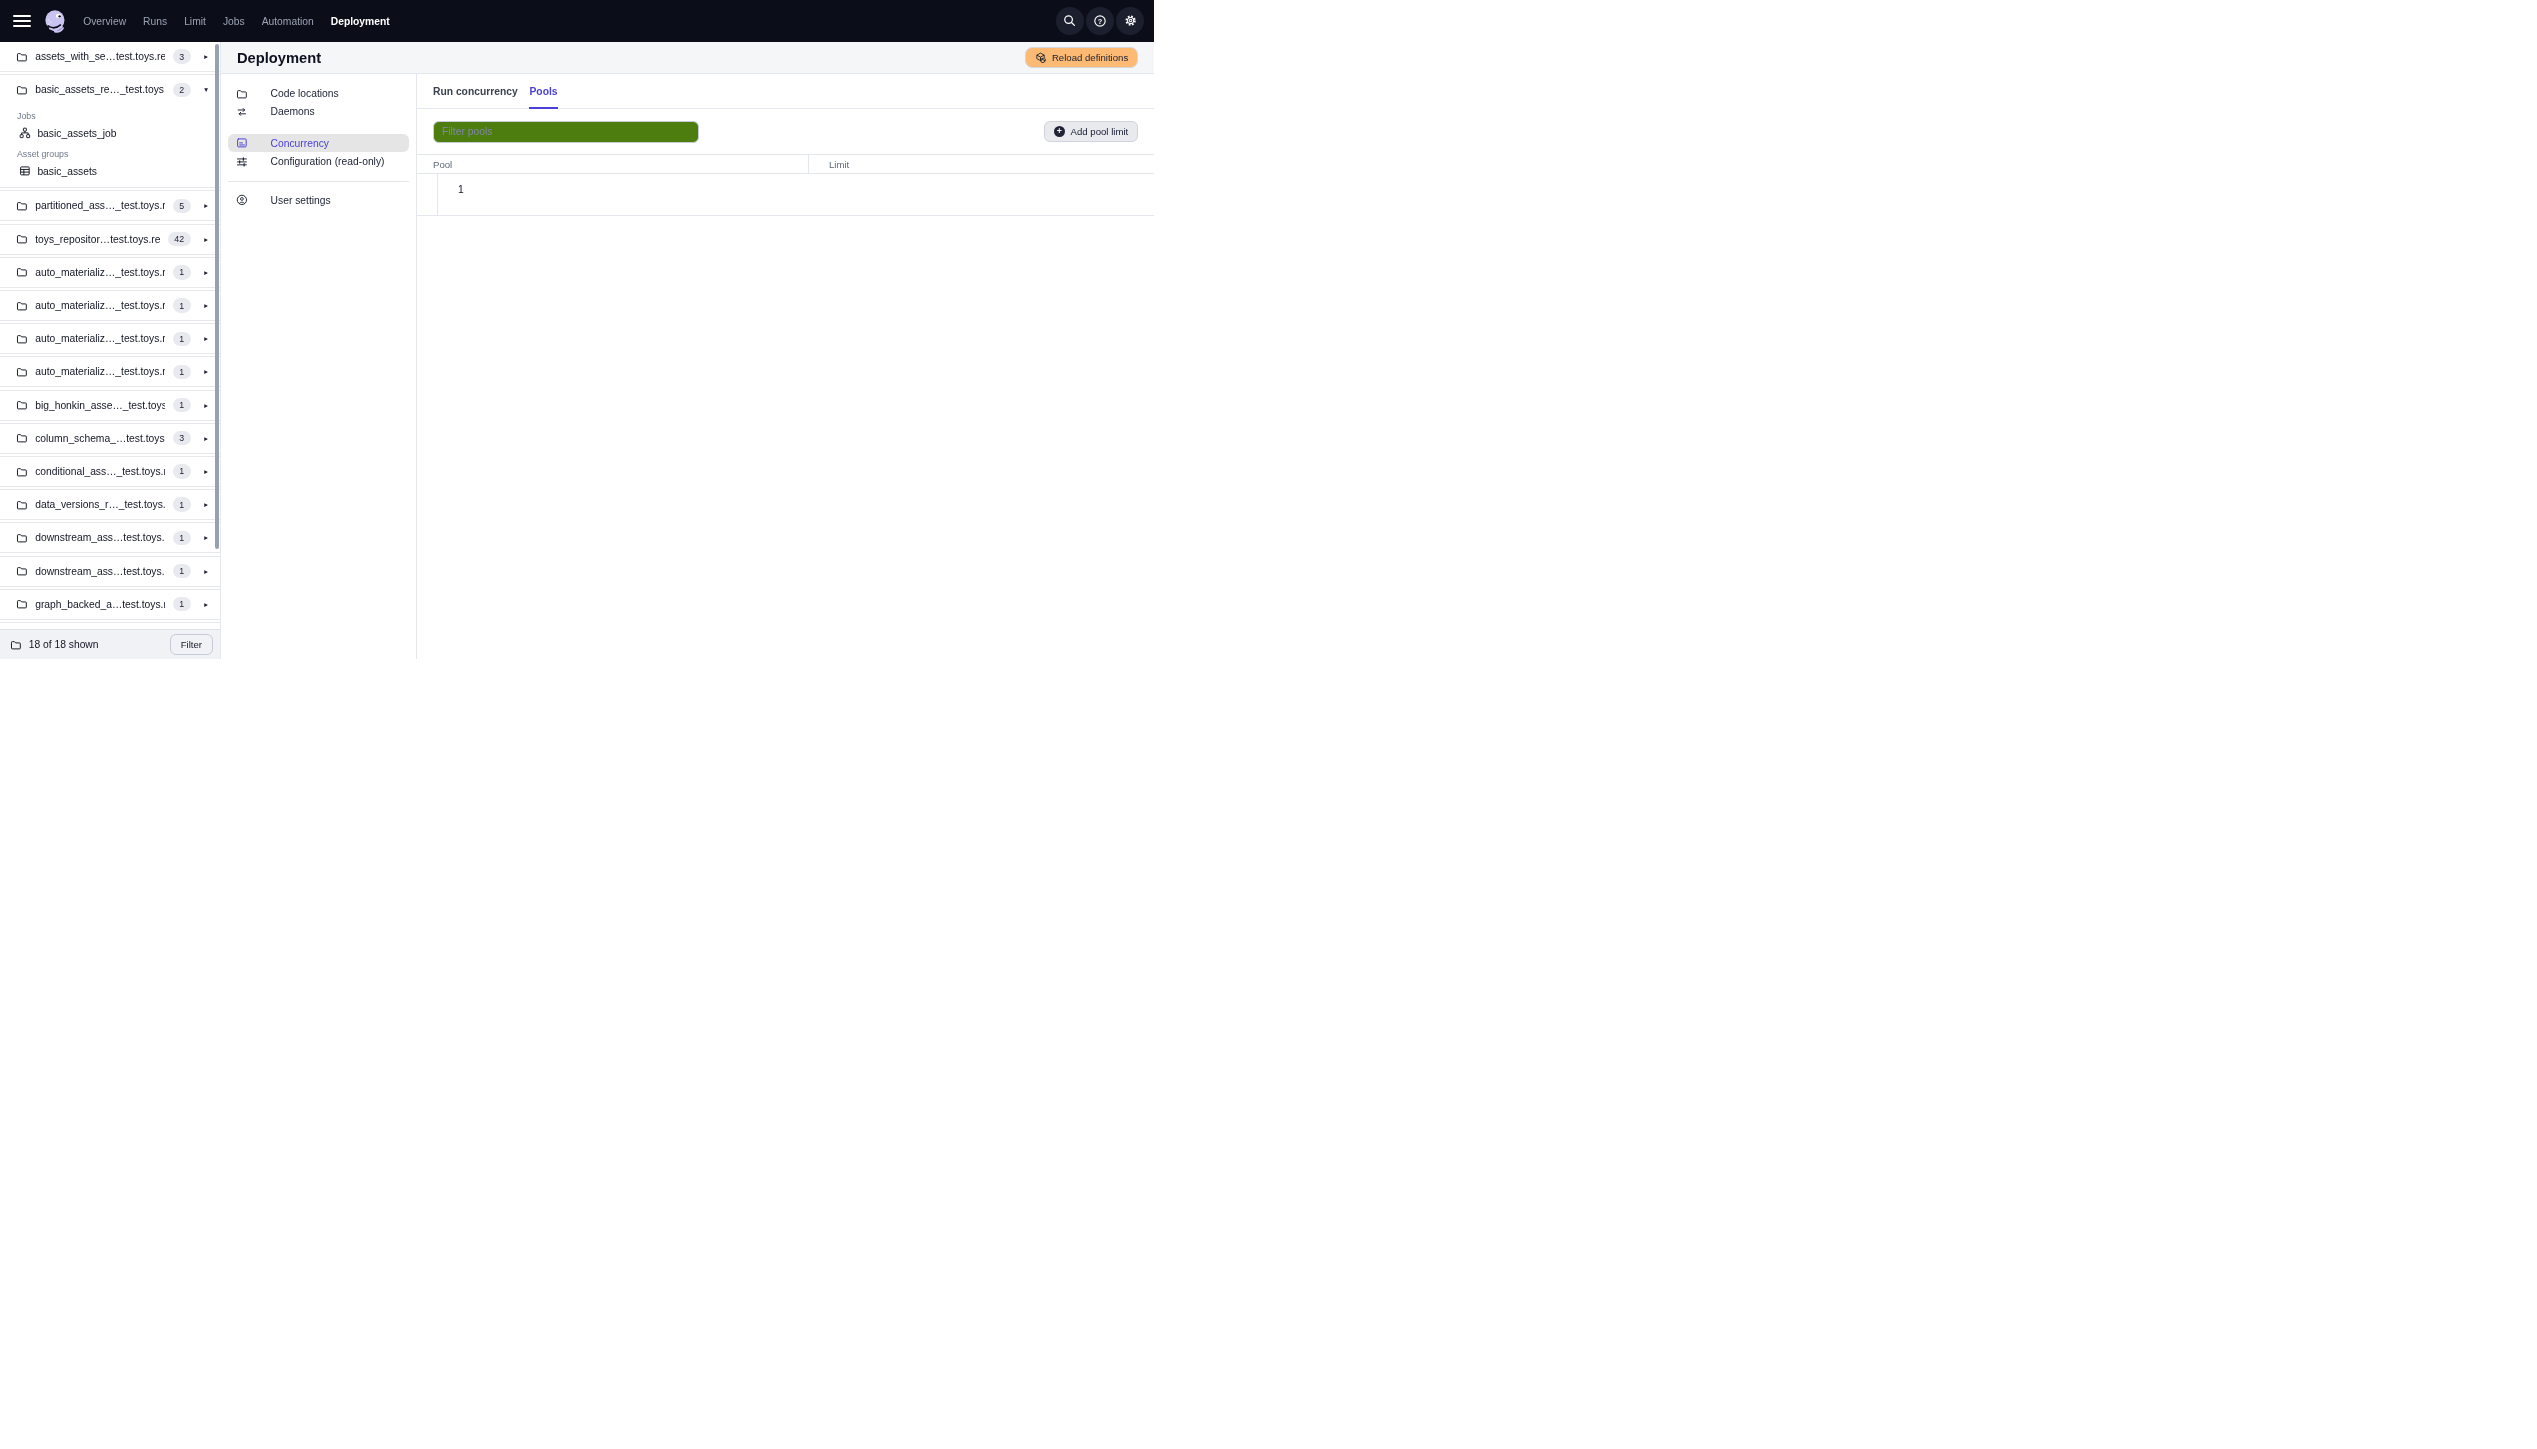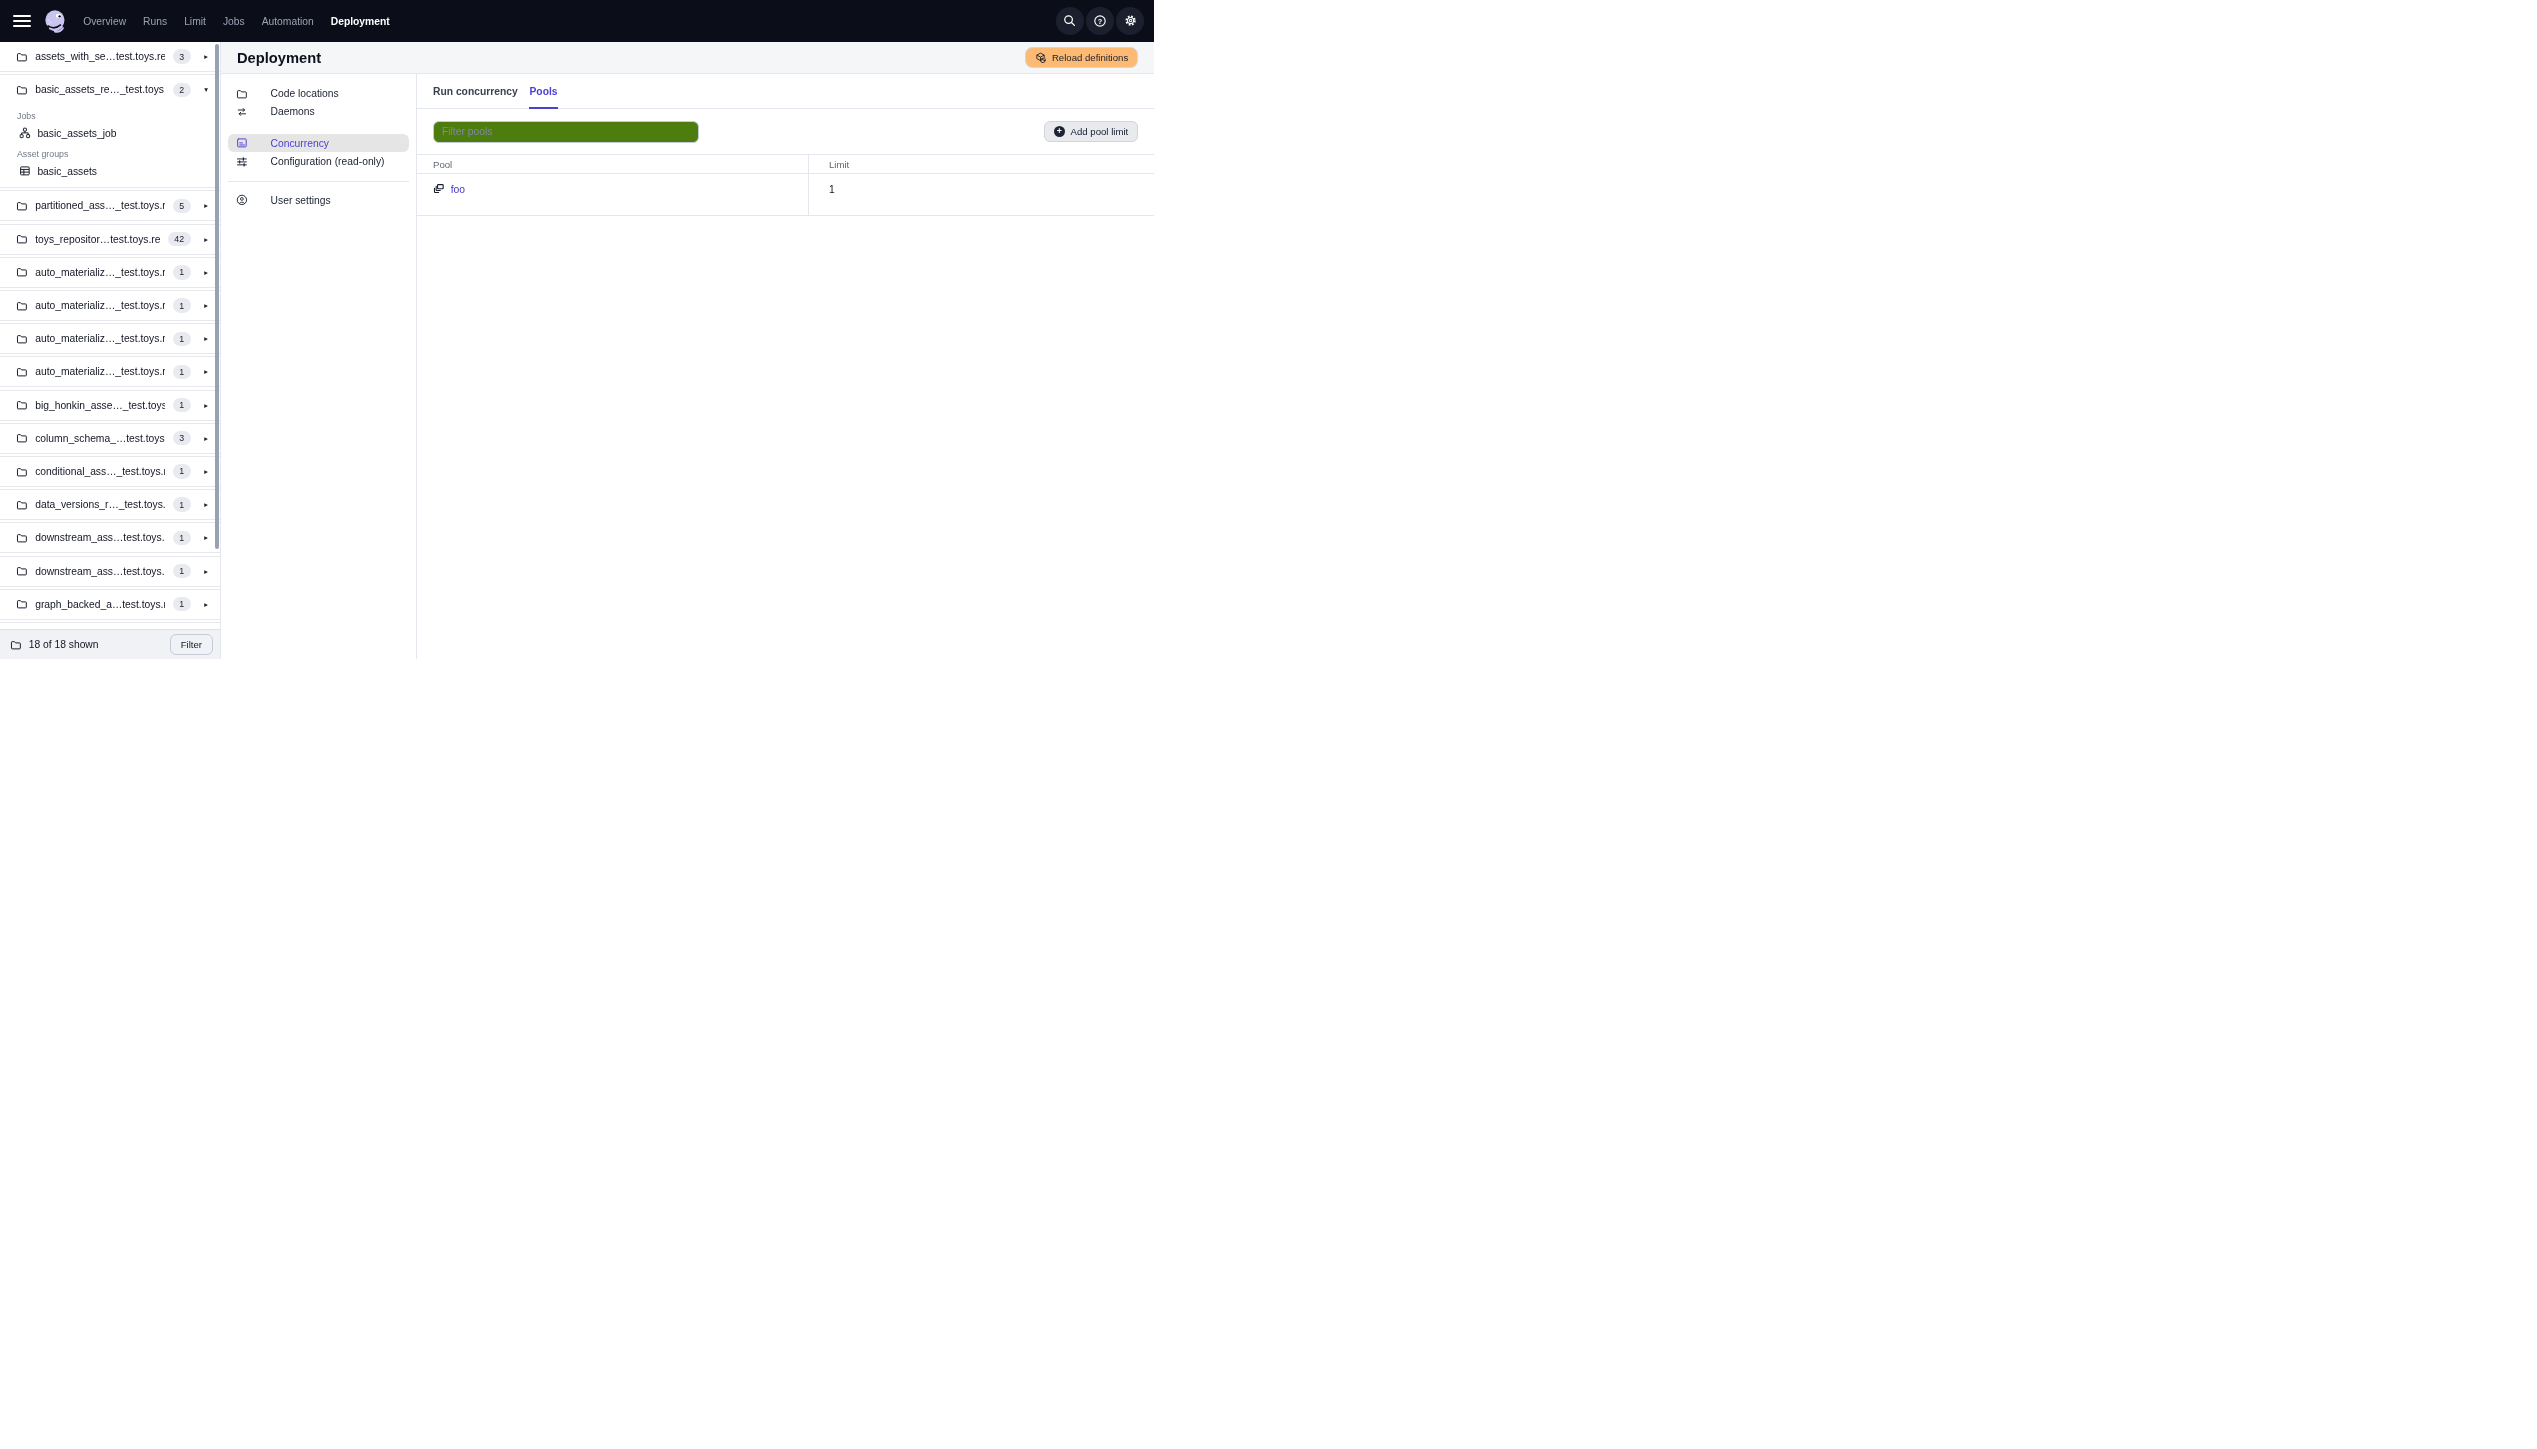--- a/index.html
+++ b/index.html
@@ -444,30 +444,20 @@
               <span>Add pool limit</span>
             </button>
           </div>
 
           <div class="pool-table">
             <div class="pt-head">
               <div class="col-pool cell">Pool</div>
               <div class="col-limit cell">Limit</div>
             </div>
             <div class="pt-row">
-              <div class="col-pool">
-                <span class="pool-ic">
-                  <svg width="11.8" height="11.8" viewBox="0 0 16 16" fill="none" stroke="currentColor" stroke-width="1.5" stroke-linecap="round">
-                      <rect x="6.2" y="2.2" width="7.6" height="5.6" rx="1"></rect>
-                      <path d="M4.3 4.6 v4.6 a1 1 0 0 0 1 1 h4.6"></path>
-                      <path d="M2 7.2 v4.6 a1 1 0 0 0 1 1 h4.6"></path>
-                    </svg>
-                </span>
-                <a class="pool-link">foo</a>
-              </div>
               <div class="col-limit">
                 <span class="limit-val">1</span>
               </div>
             </div>
           </div>
         </section>
       </div>
     </main>
   </div>
 </div>

